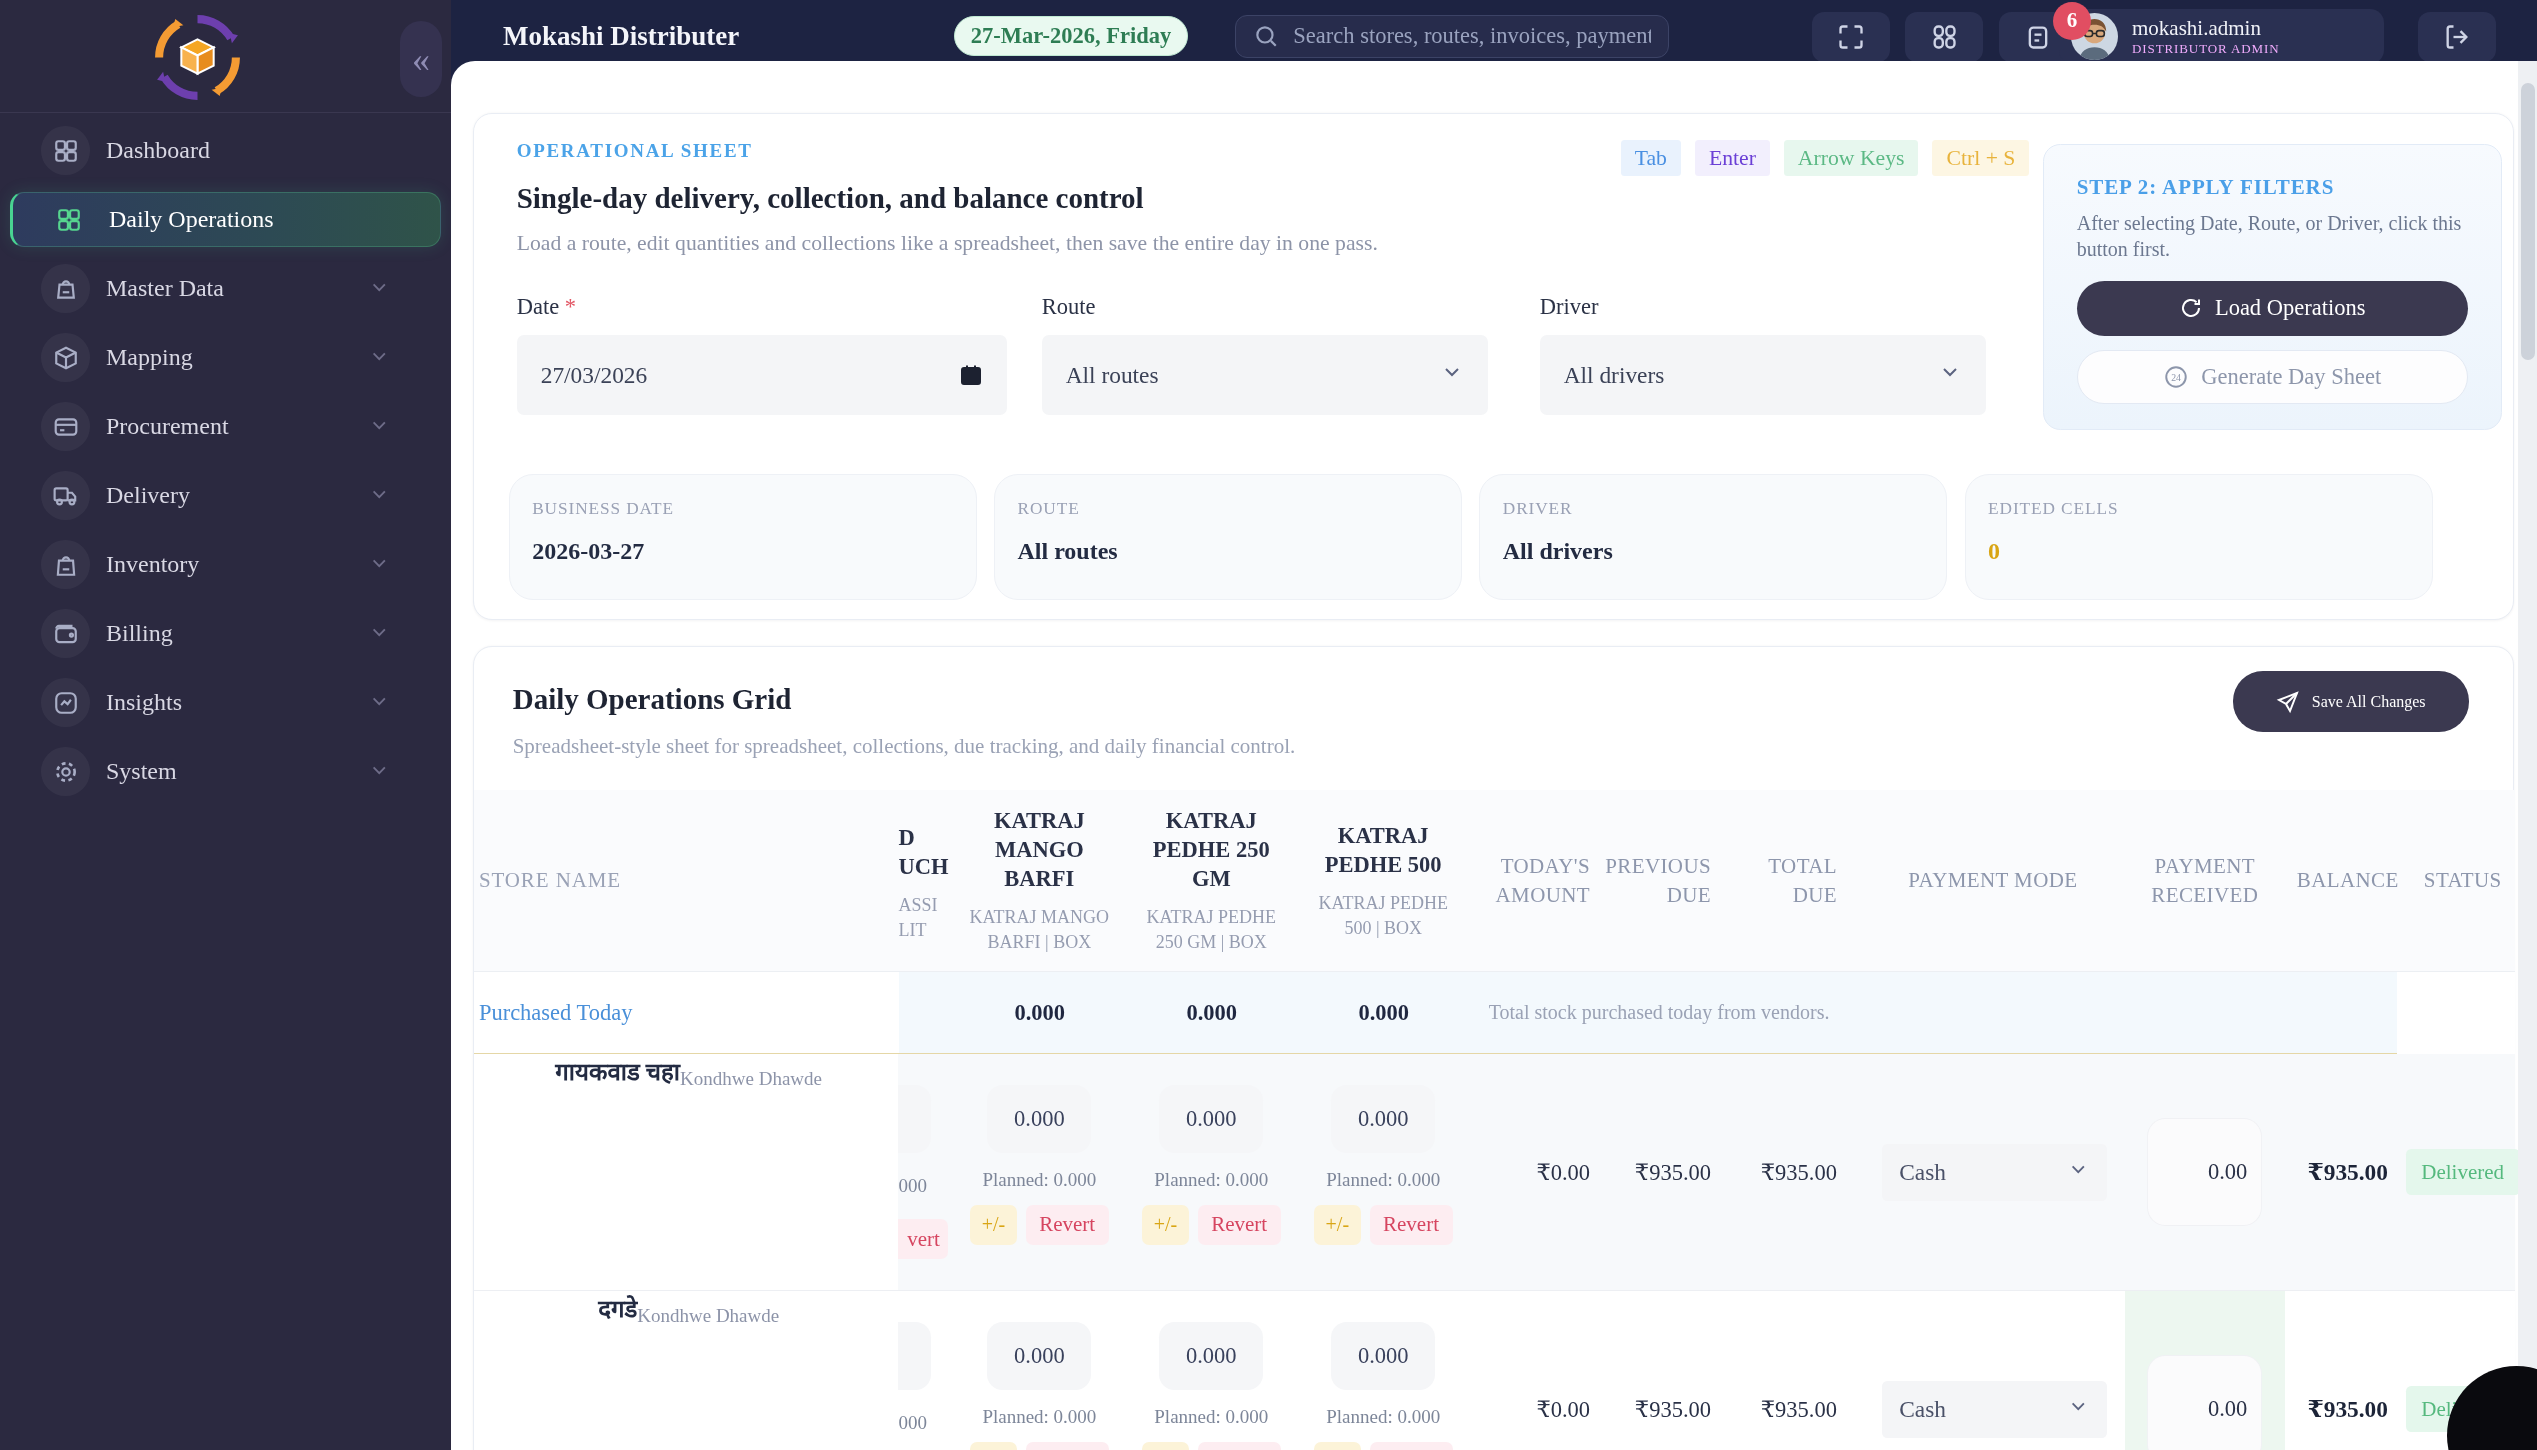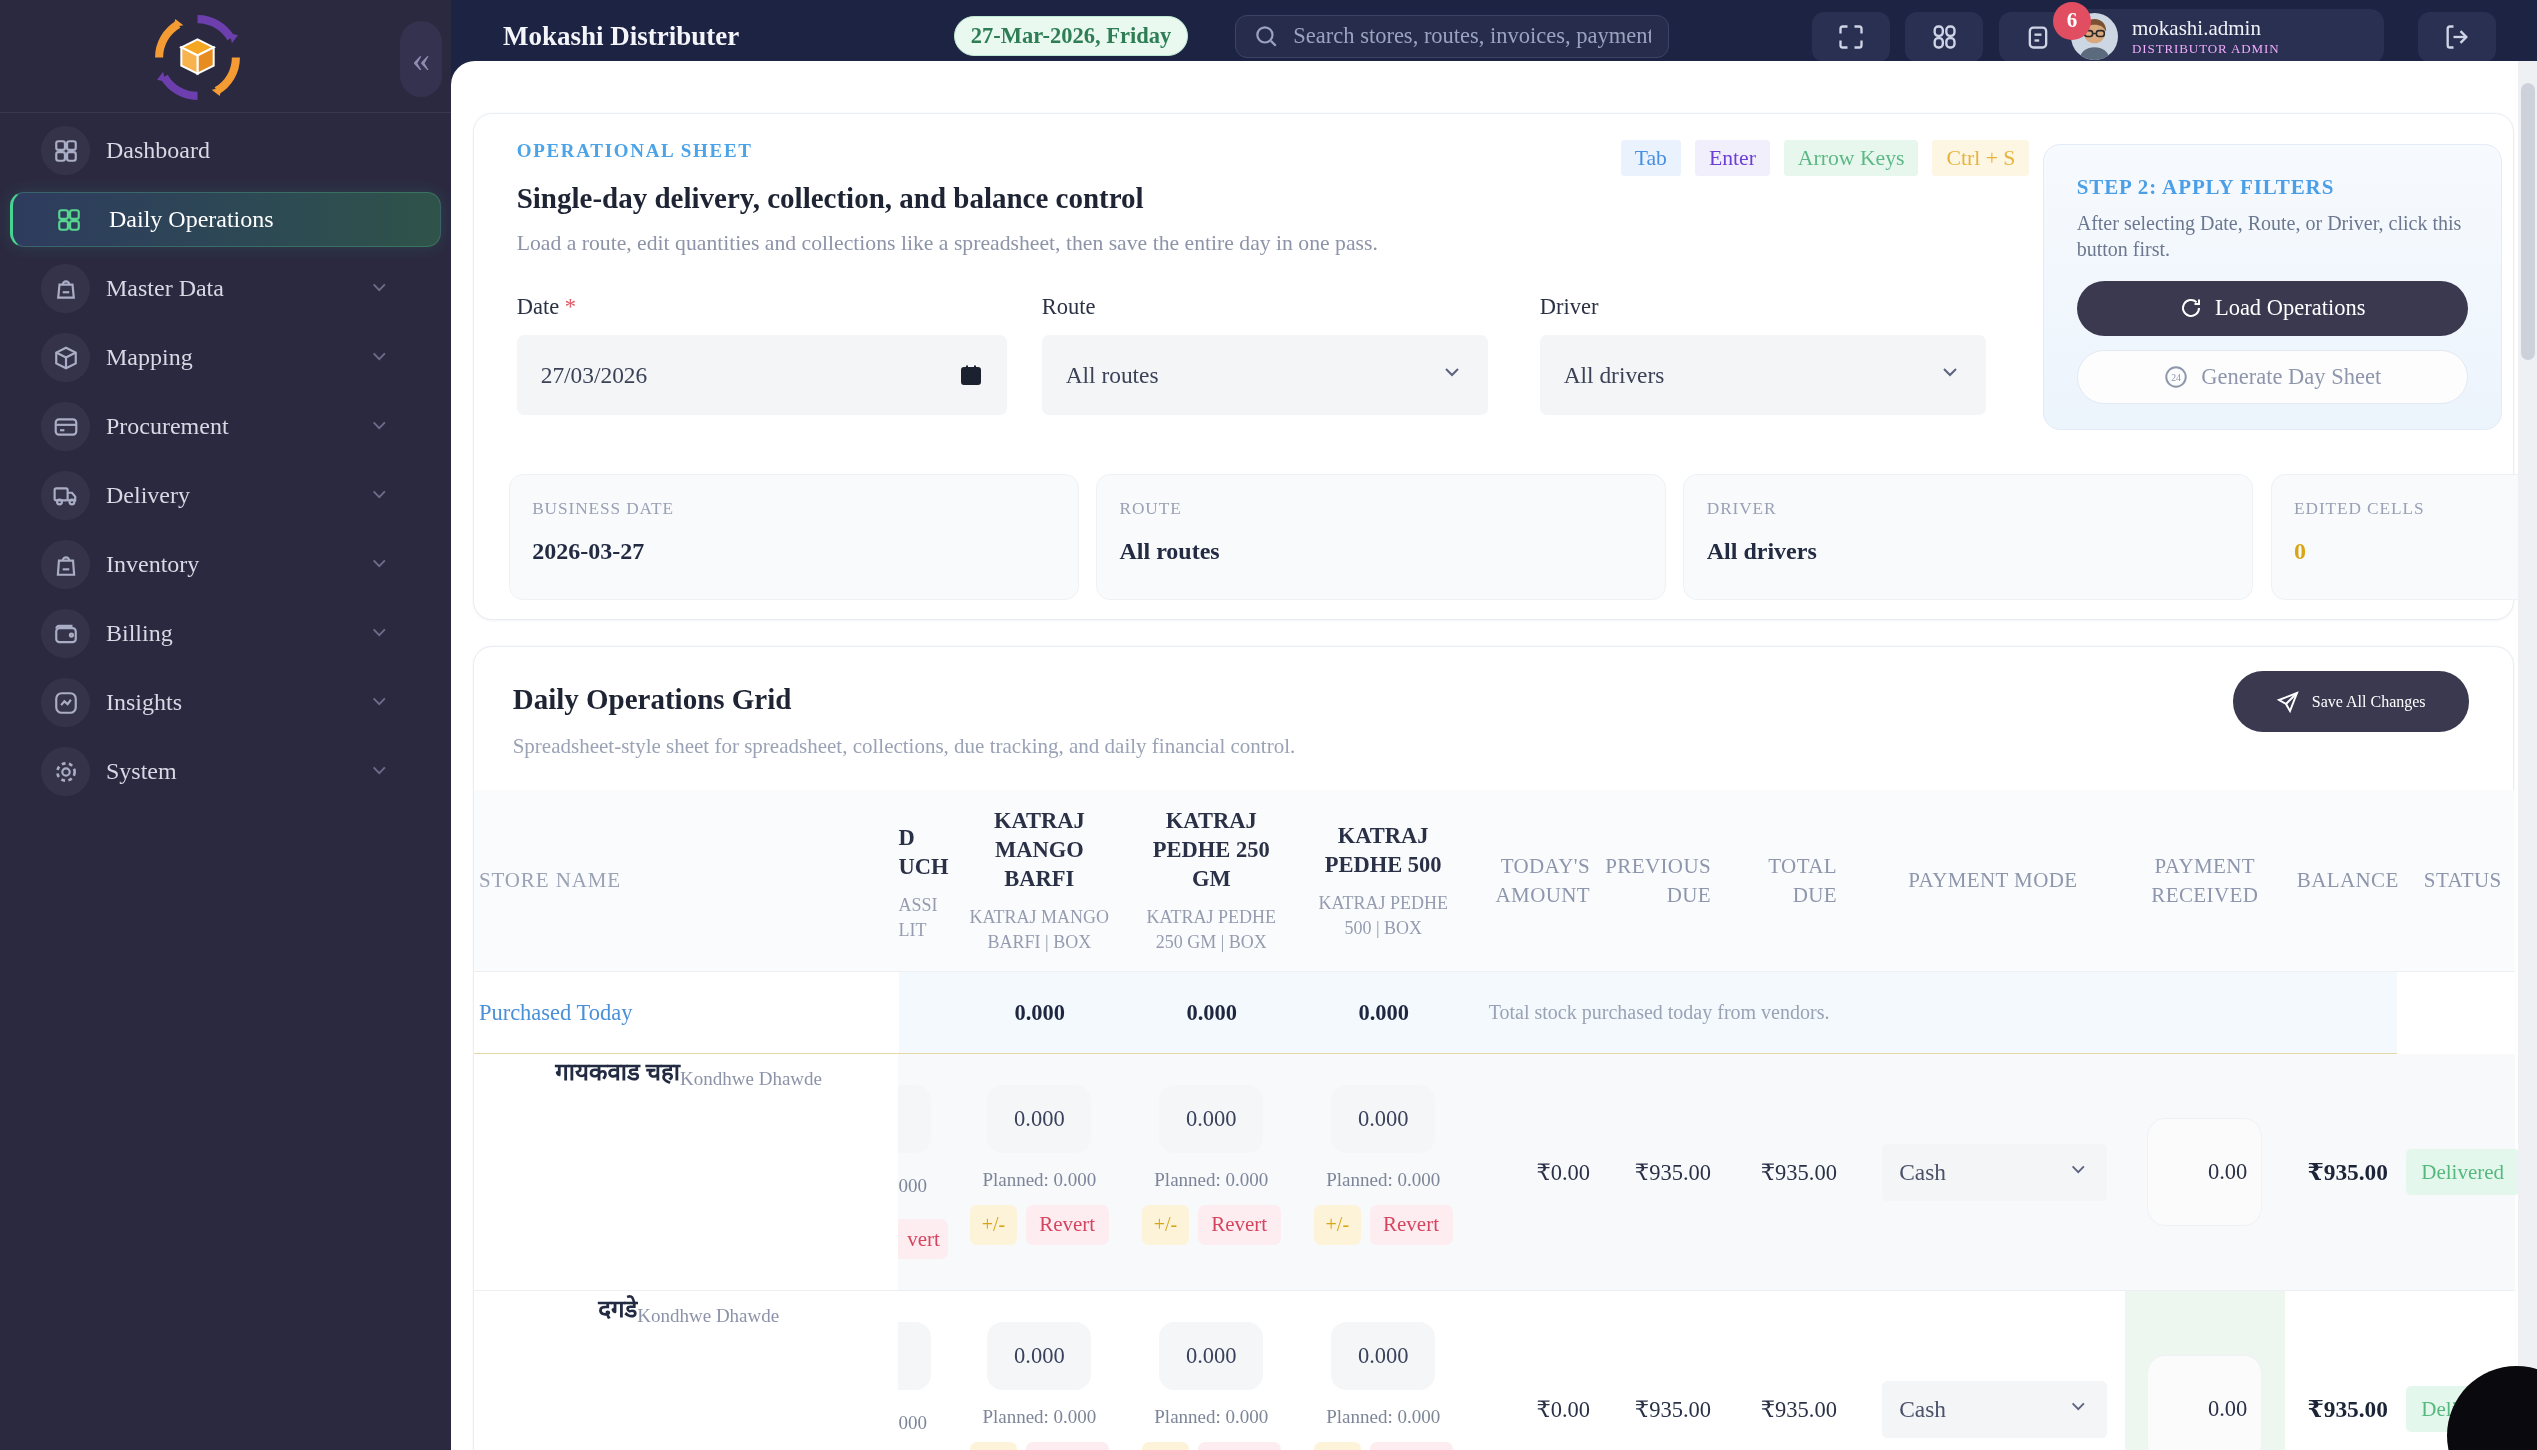--- a/index.html
+++ b/index.html
@@ -75,21 +75,21 @@
   .step2 { position:absolute; left:1569px; top:30px; width:459px; height:286px; border-radius:17.3px;
     background:linear-gradient(180deg,#f7fafe 0%,#ecf4fc 100%); border:0.9px solid #e2ebf7; padding:29.5px 33px; }
   .step2-title { font-size:21px; font-weight:bold; letter-spacing:0.9px; color:#4a9fe8; }
   .step2-desc { margin-top:10.4px; font-size:20px; line-height:26px; color:#6c7890; }
   .btn-load { margin-top:19px; width:100%; height:55px; border-radius:28px; background:#3b3950; color:#fff;
     font-family:inherit; font-size:22.5px; display:flex; align-items:center; justify-content:center; gap:12px; border:none; cursor:pointer; }
   .btn-generate { margin-top:14px; width:100%; height:54px; border-radius:27px; background:#fdfdfe; border:0.9px solid #e3e9f3;
     color:#8d96ab; font-family:inherit; font-size:22.5px; display:flex; align-items:center; justify-content:center; gap:12px; cursor:default; }
 
   .summary { position:absolute; left:35px; top:360px; display:flex; gap:17.3px; }
-  .sum-card { width:570px; height:126px; background:#f8fafc; border:0.9px solid #eef1f6; border-radius:14px; padding:24px 22.5px; }
+  .sum-card { width:468px; height:126px; background:#f8fafc; border:0.9px solid #eef1f6; border-radius:24px; padding:24px 22.5px; }
   .sum-label { font-size:17.3px; letter-spacing:0.9px; color:#9aa1b5; }
   .sum-value { margin-top:19px; font-size:24px; font-weight:bold; color:#232b42; }
   .sum-value.amber { color:#d9a514; }
 
   .grid-title { position:absolute; left:39px; top:36px; font-size:29px; font-weight:bold; color:#1e2433; }
   .grid-sub { position:absolute; left:39px; top:87px; font-size:21px; color:#9aa2b5; }
   .btn-save { position:absolute; left:1759px; top:24px; width:236px; height:61px; border-radius:30px; background:#3b3950;
     color:#fff; border:none; font-family:inherit; font-size:16px; display:flex; align-items:center; justify-content:center; gap:12px; cursor:pointer; }
 
   

